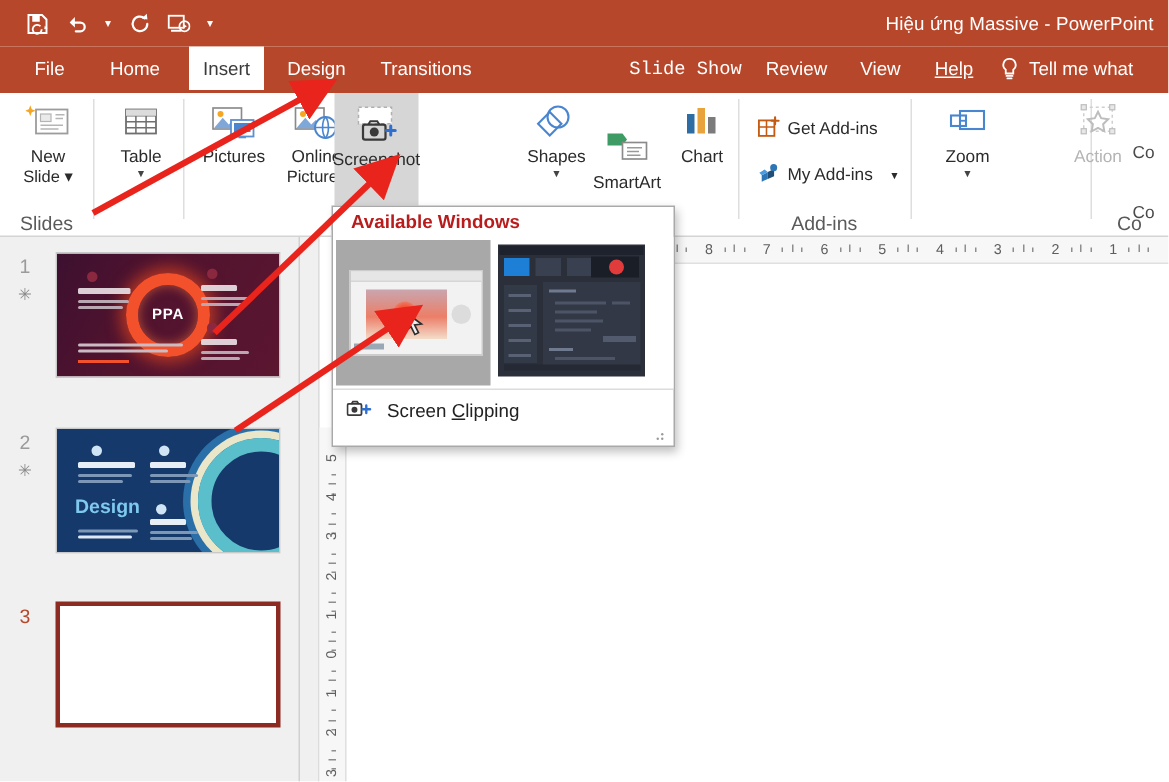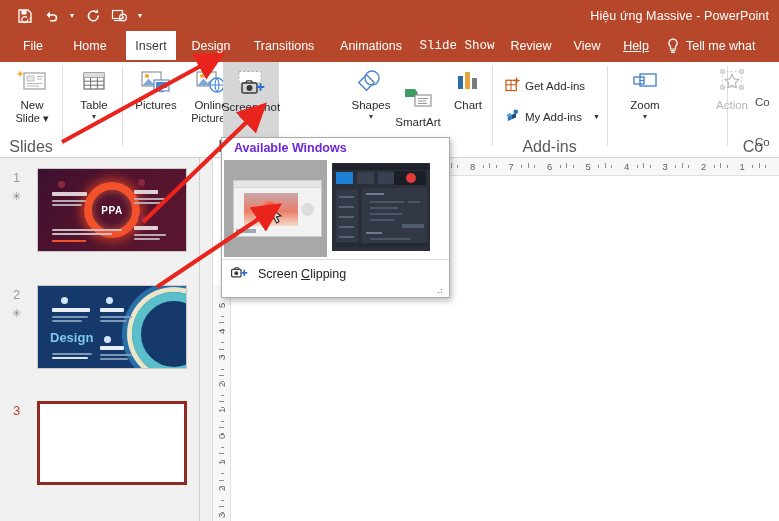--- a/index.html
+++ b/index.html
@@ -60,21 +60,21 @@
     position: absolute; left: 0; top: 60px; width: 779px; height: 98px;
     background: #ffffff;
     border-bottom: 1px solid #d4d4d4;
   }
   .ribbon-top-line {
     position: absolute; left:0; top: 0; width: 779px; height: 2px; background: #B7472A;
   }
   .grp { position: absolute; top: 2px; height: 96px; }
   .grp-label {
     position: absolute; bottom: 2px; width: 100%;
-    text-align: center; font-size: 16px; color: #5a5a5a; white-space: nowrap;
+    text-align: center; font-size: 13px; color: #5a5a5a; white-space: nowrap;
   }
   .grp-sep {
     position: absolute; top: 6px; width: 1px; height: 80px; background: #dedede;
   }
   .bigbtn {
     position: absolute; top: 2px;
     display: flex; flex-direction: column; align-items: center;
     width: 56px; cursor: default;
   }
   .bigbtn .ico { height: 34px; display: flex; align-items: flex-end; justify-content: center; }
@@ -171,21 +171,21 @@
   
   .dropdown {
     position: absolute; left: 221px; top: 137px; width: 229px; height: 161px;
     background: #ffffff;
     border: 1px solid #a9a9a9;
     box-shadow: 2px 3px 6px rgba(0,0,0,.25);
   }
   .dd-header {
     position: absolute; left: 0; top: 0; width: 100%; height: 20px;
     display: flex; align-items: center; padding-left: 12px;
-    font-size: 12.5px; color: #6d28d9; font-weight: bold;
+    font-size: 12.5px; color: #b91c1c; font-weight: bold;
   }
   .dd-gallery {
     position: absolute; left: 0; top: 20px; width: 100%; height: 101px;
     background: #ffffff;
   }
   .thumbcard {
     position: absolute; top: 2px; border: 1px solid transparent;
   }
   .tc1 { left: 2px; width: 103px; height: 97px; background: #a8a8a8; }
   .tc1-inner {
@@ -264,21 +264,20 @@
     </div>
     <div class="title-text">Hiệu ứng Massive  -  PowerPoint</div>
   </div>
 
   <div class="tabsrow">
       <div class="tab" style="left: 14px; width: 38px;">File</div>
       <div class="tab" style="left: 64px; width: 52px;">Home</div>
       <div class="tab active" style="left: 126px; width: 50px;">Insert</div>
       <div class="tab" style="left: 185px; width: 52px;">Design</div>
       <div class="tab" style="left: 246px; width: 76px;">Transitions</div>
-      <div class="tab" style="left: 331px; width: 80px;">Animations</div>
       <div class="tab" style="left: 420px; width: 74px; font-family: Liberation Mono, monospace;">Slide Show</div>
       <div class="tab" style="left: 505px; width: 52px;">Review</div>
       <div class="tab" style="left: 567px; width: 40px;">View</div>
       <div class="tab" style="left: 617px; width: 38px; text-decoration: underline;">Help</div>
       <div class="tellme" style="left: 666px;">
         <svg class="bulb" viewBox="0 0 14 16">
           <path d="M7 1.2a4 4 0 0 0-2.5 7.2V11h5V8.4A4 4 0 0 0 7 1.2z" fill="none" stroke="#fff" stroke-width="1.2"></path>
           <path d="M5 12.6h4M5.6 14.3h2.8" stroke="#fff" stroke-width="1.2" stroke-linecap="round"></path>
         </svg>
         <span>Tell me what</span>

